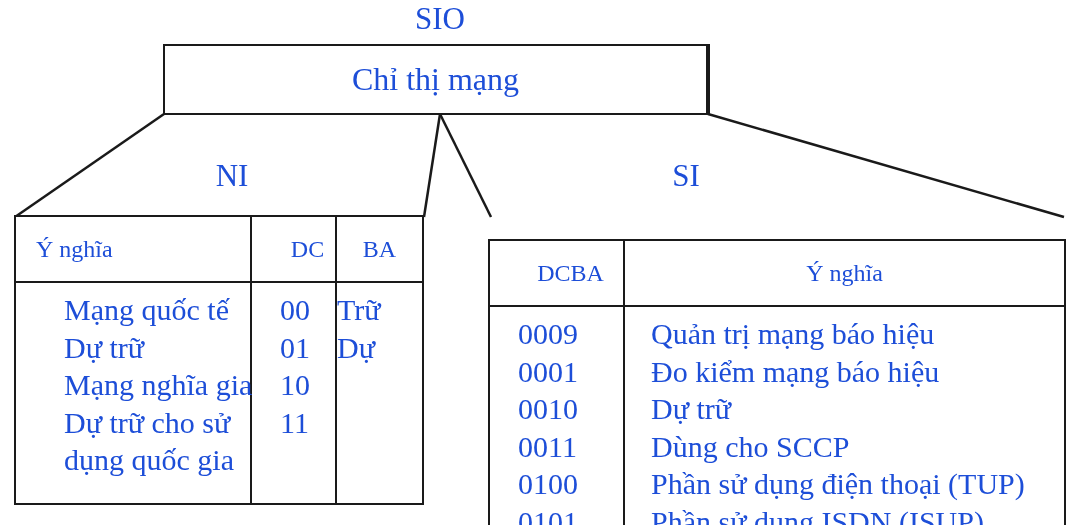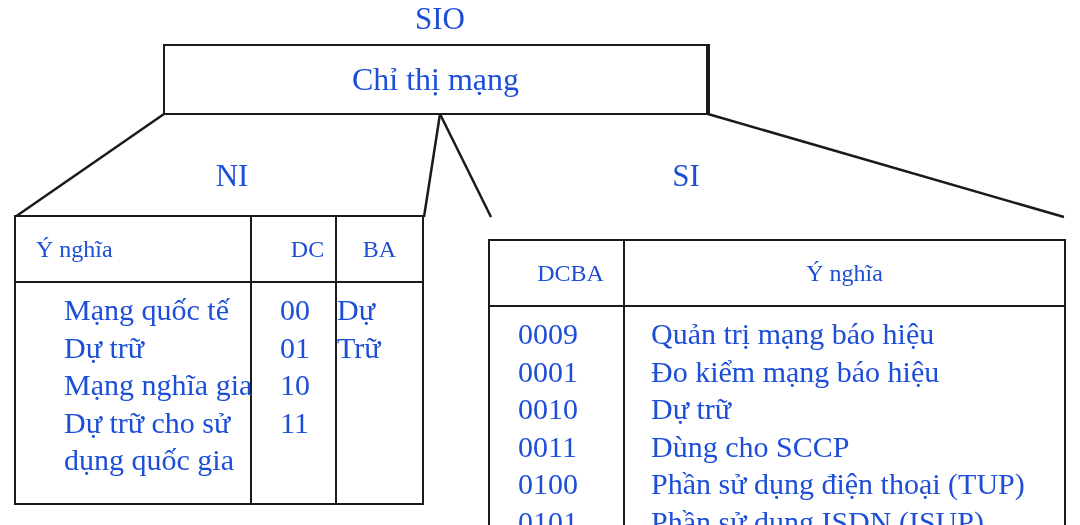--- a/index.html
+++ b/index.html
@@ -118,22 +118,22 @@
       <div class="line">Dự trữ cho sử</div>
       <div class="line">dụng quốc gia</div>
     </div>
     <div class="bodycol col-center colsep">
       <div class="line">00</div>
       <div class="line">01</div>
       <div class="line">10</div>
       <div class="line">11</div>
     </div>
     <div class="bodycol col-center">
+      <div class="line">Trữ</div>
       <div class="line">Dự</div>
-      <div class="line">Trữ</div>
     </div>
   </div>
 
   <div class="tbl si-table">
     <div class="hcell colsep">DCBA</div>
     <div class="hcell">Ý nghĩa</div>
 
     <div class="bodycol col-center colsep">
       <div class="line">0009</div>
       <div class="line">0001</div>

